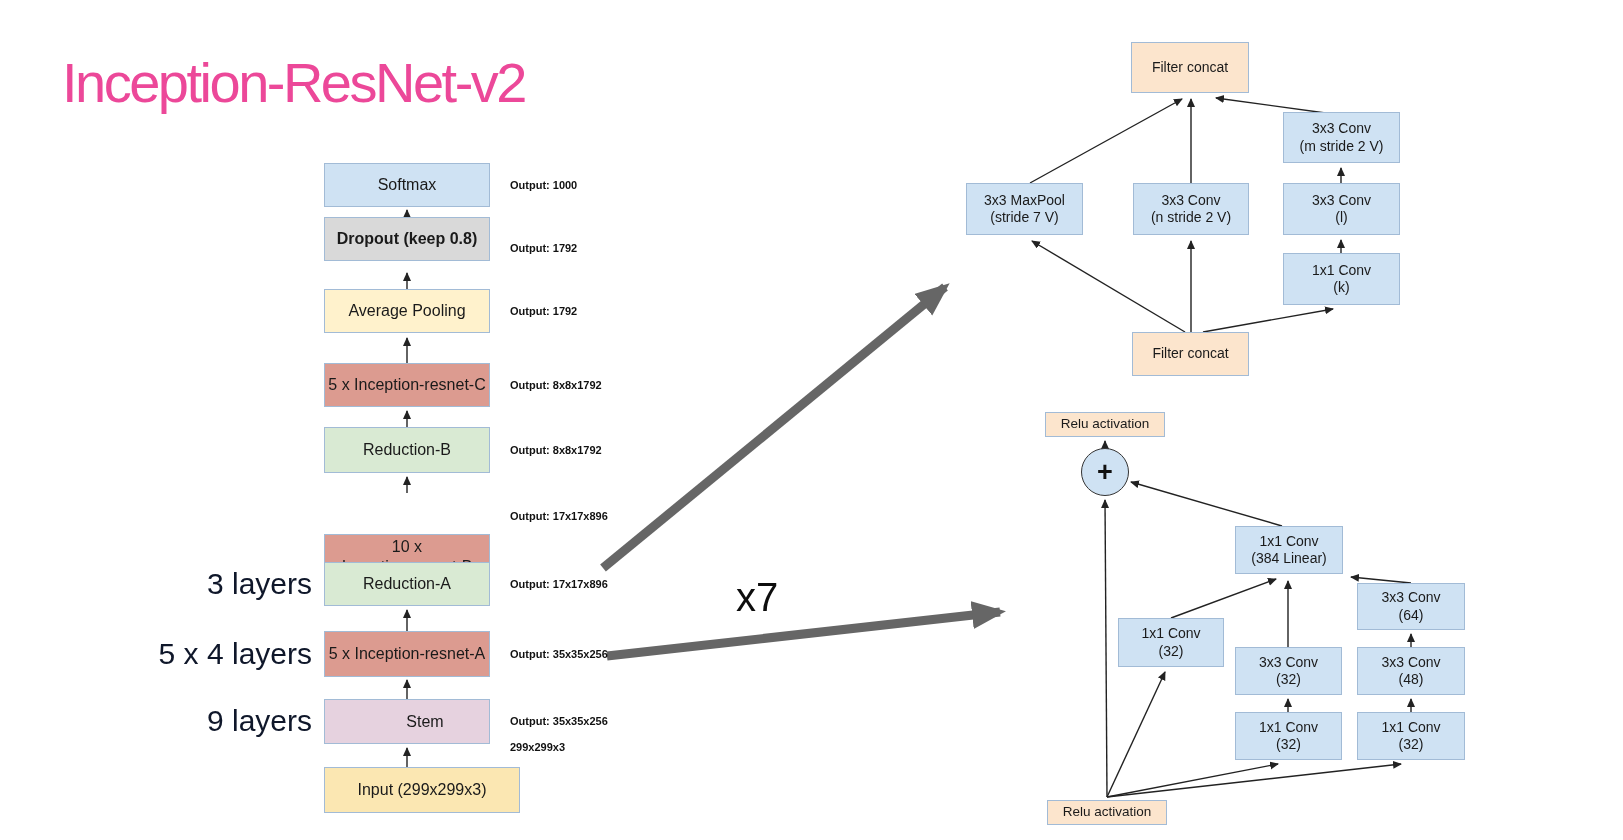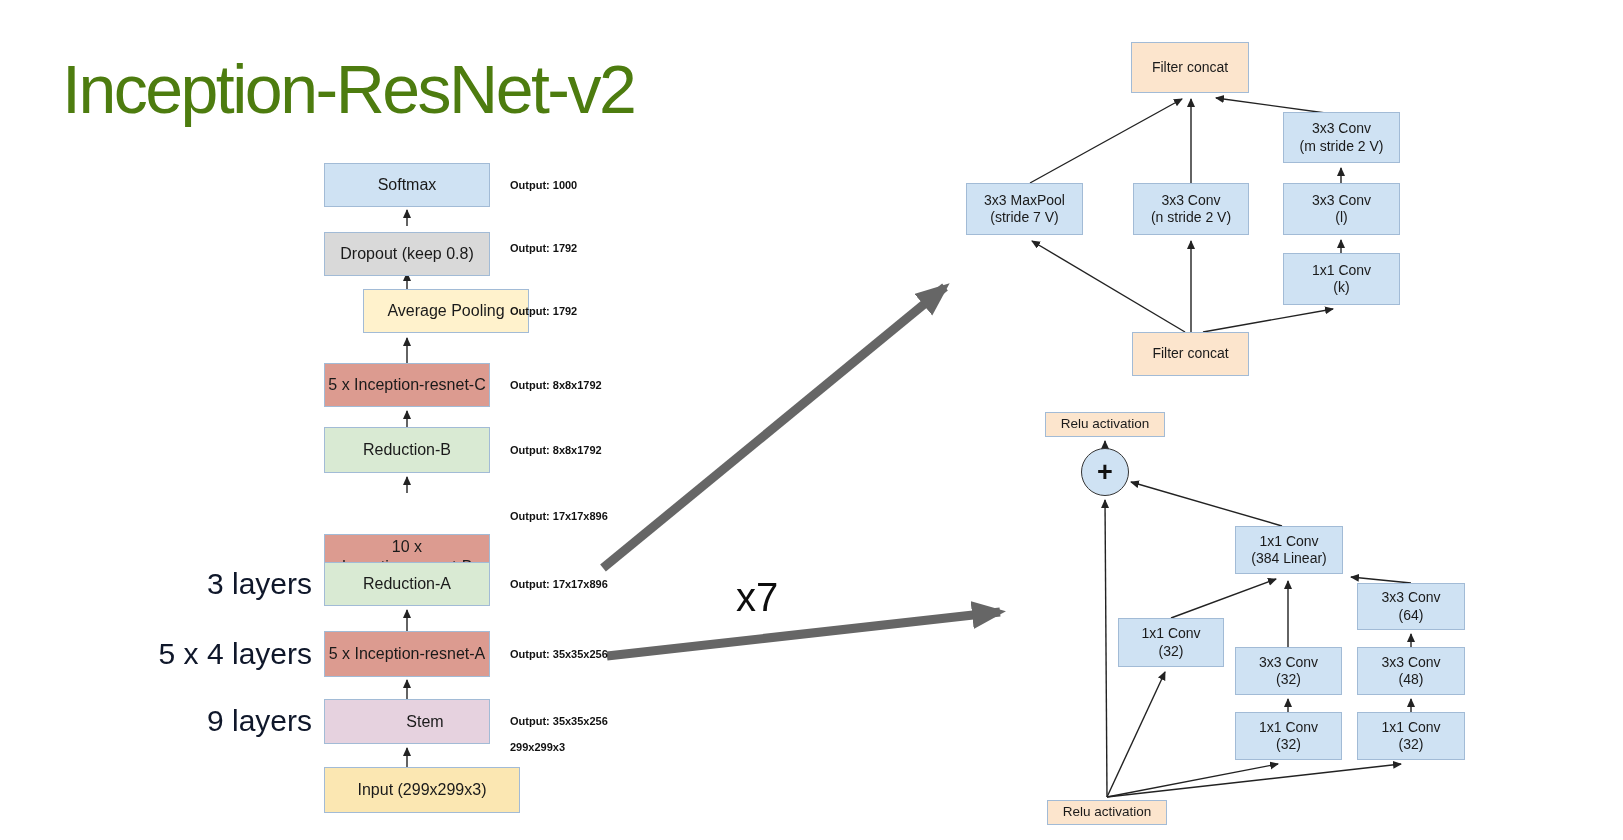--- a/index.html
+++ b/index.html
@@ -2,22 +2,22 @@
 <html><head>
 <meta charset="utf-8">
 <style>
   html,body{margin:0;padding:0;background:#fff;}
   #canvas{
     position:relative;width:1623px;height:840px;background:#ffffff;overflow:hidden;
     font-family:"Liberation Sans","DejaVu Sans",sans-serif;color:#1a1a1a;
   }
   #wires{position:absolute;left:0;top:0;width:1623px;height:840px;}
   .title{
-    position:absolute;left:62px;top:50px;font-size:68px;letter-spacing:-2.5px;
-    color:#4d7c0f;white-space:nowrap;
+    position:absolute;left:62px;top:50px;font-size:56px;letter-spacing:-2.5px;
+    color:#ec4899;white-space:nowrap;
   }
   .bx{
     position:absolute;box-sizing:border-box;border:1.5px solid #a2bbd6;
     display:flex;align-items:center;justify-content:center;text-align:center;
     font-size:16px;line-height:1.25;white-space:pre-line;
   }
   .mbx{font-size:14px;}
   .relu{font-size:13.5px;}
   .c-blue{background:#cfe2f3;}
   .c-peach{background:#fce5cd;}
@@ -100,22 +100,22 @@
 
     <g stroke="#666" stroke-width="9" fill="none">
       <path d="M603,568 L945,287" marker-end="url(#bigah)"></path>
       <path d="M607,656 L1000,612" marker-end="url(#bigah)"></path>
     </g>
   </svg>
 
   <div class="title">Inception-ResNet-v2</div>
 
   <div class="bx c-blue" style="left:324px;top:163px;width:166px;height:44px;">Softmax</div>
-  <div class="bx c-gray" style="left:324px;top:232px;width:166px;height:44px;">Dropout (keep 0.8)</div>
-  <div class="bx c-cream" style="left:324px;top:289px;width:166px;height:44px;margin-left:39px;">Average Pooling</div>
+  <div class="bx c-gray" style="left:324px;top:217px;width:166px;height:44px;font-weight:bold;">Dropout (keep 0.8)</div>
+  <div class="bx c-cream" style="left:324px;top:289px;width:166px;height:44px;">Average Pooling</div>
   <div class="bx c-red" style="left:324px;top:363px;width:166px;height:44px;">5 x Inception-resnet-C</div>
   <div class="bx c-green" style="left:324px;top:427px;width:166px;height:46px;">Reduction-B</div>
   <div class="bx c-red" style="left:324px;top:493px;width:166px;height:46px;margin-top:41px;">10 x
 Inception-resnet-B</div>
   <div class="bx c-green" style="left:324px;top:562px;width:166px;height:44px;">Reduction-A</div>
   <div class="bx c-red" style="left:324px;top:631px;width:166px;height:46px;">5 x Inception-resnet-A</div>
   <div class="bx c-mauve" style="left:324px;top:699px;width:166px;height:45px;padding-left:36px;">Stem</div>
   <div class="bx c-gold" style="left:324px;top:767px;width:196px;height:46px;">Input (299x299x3)</div>
 
   <div class="outlab" style="top:178px;">Output: 1000</div>

